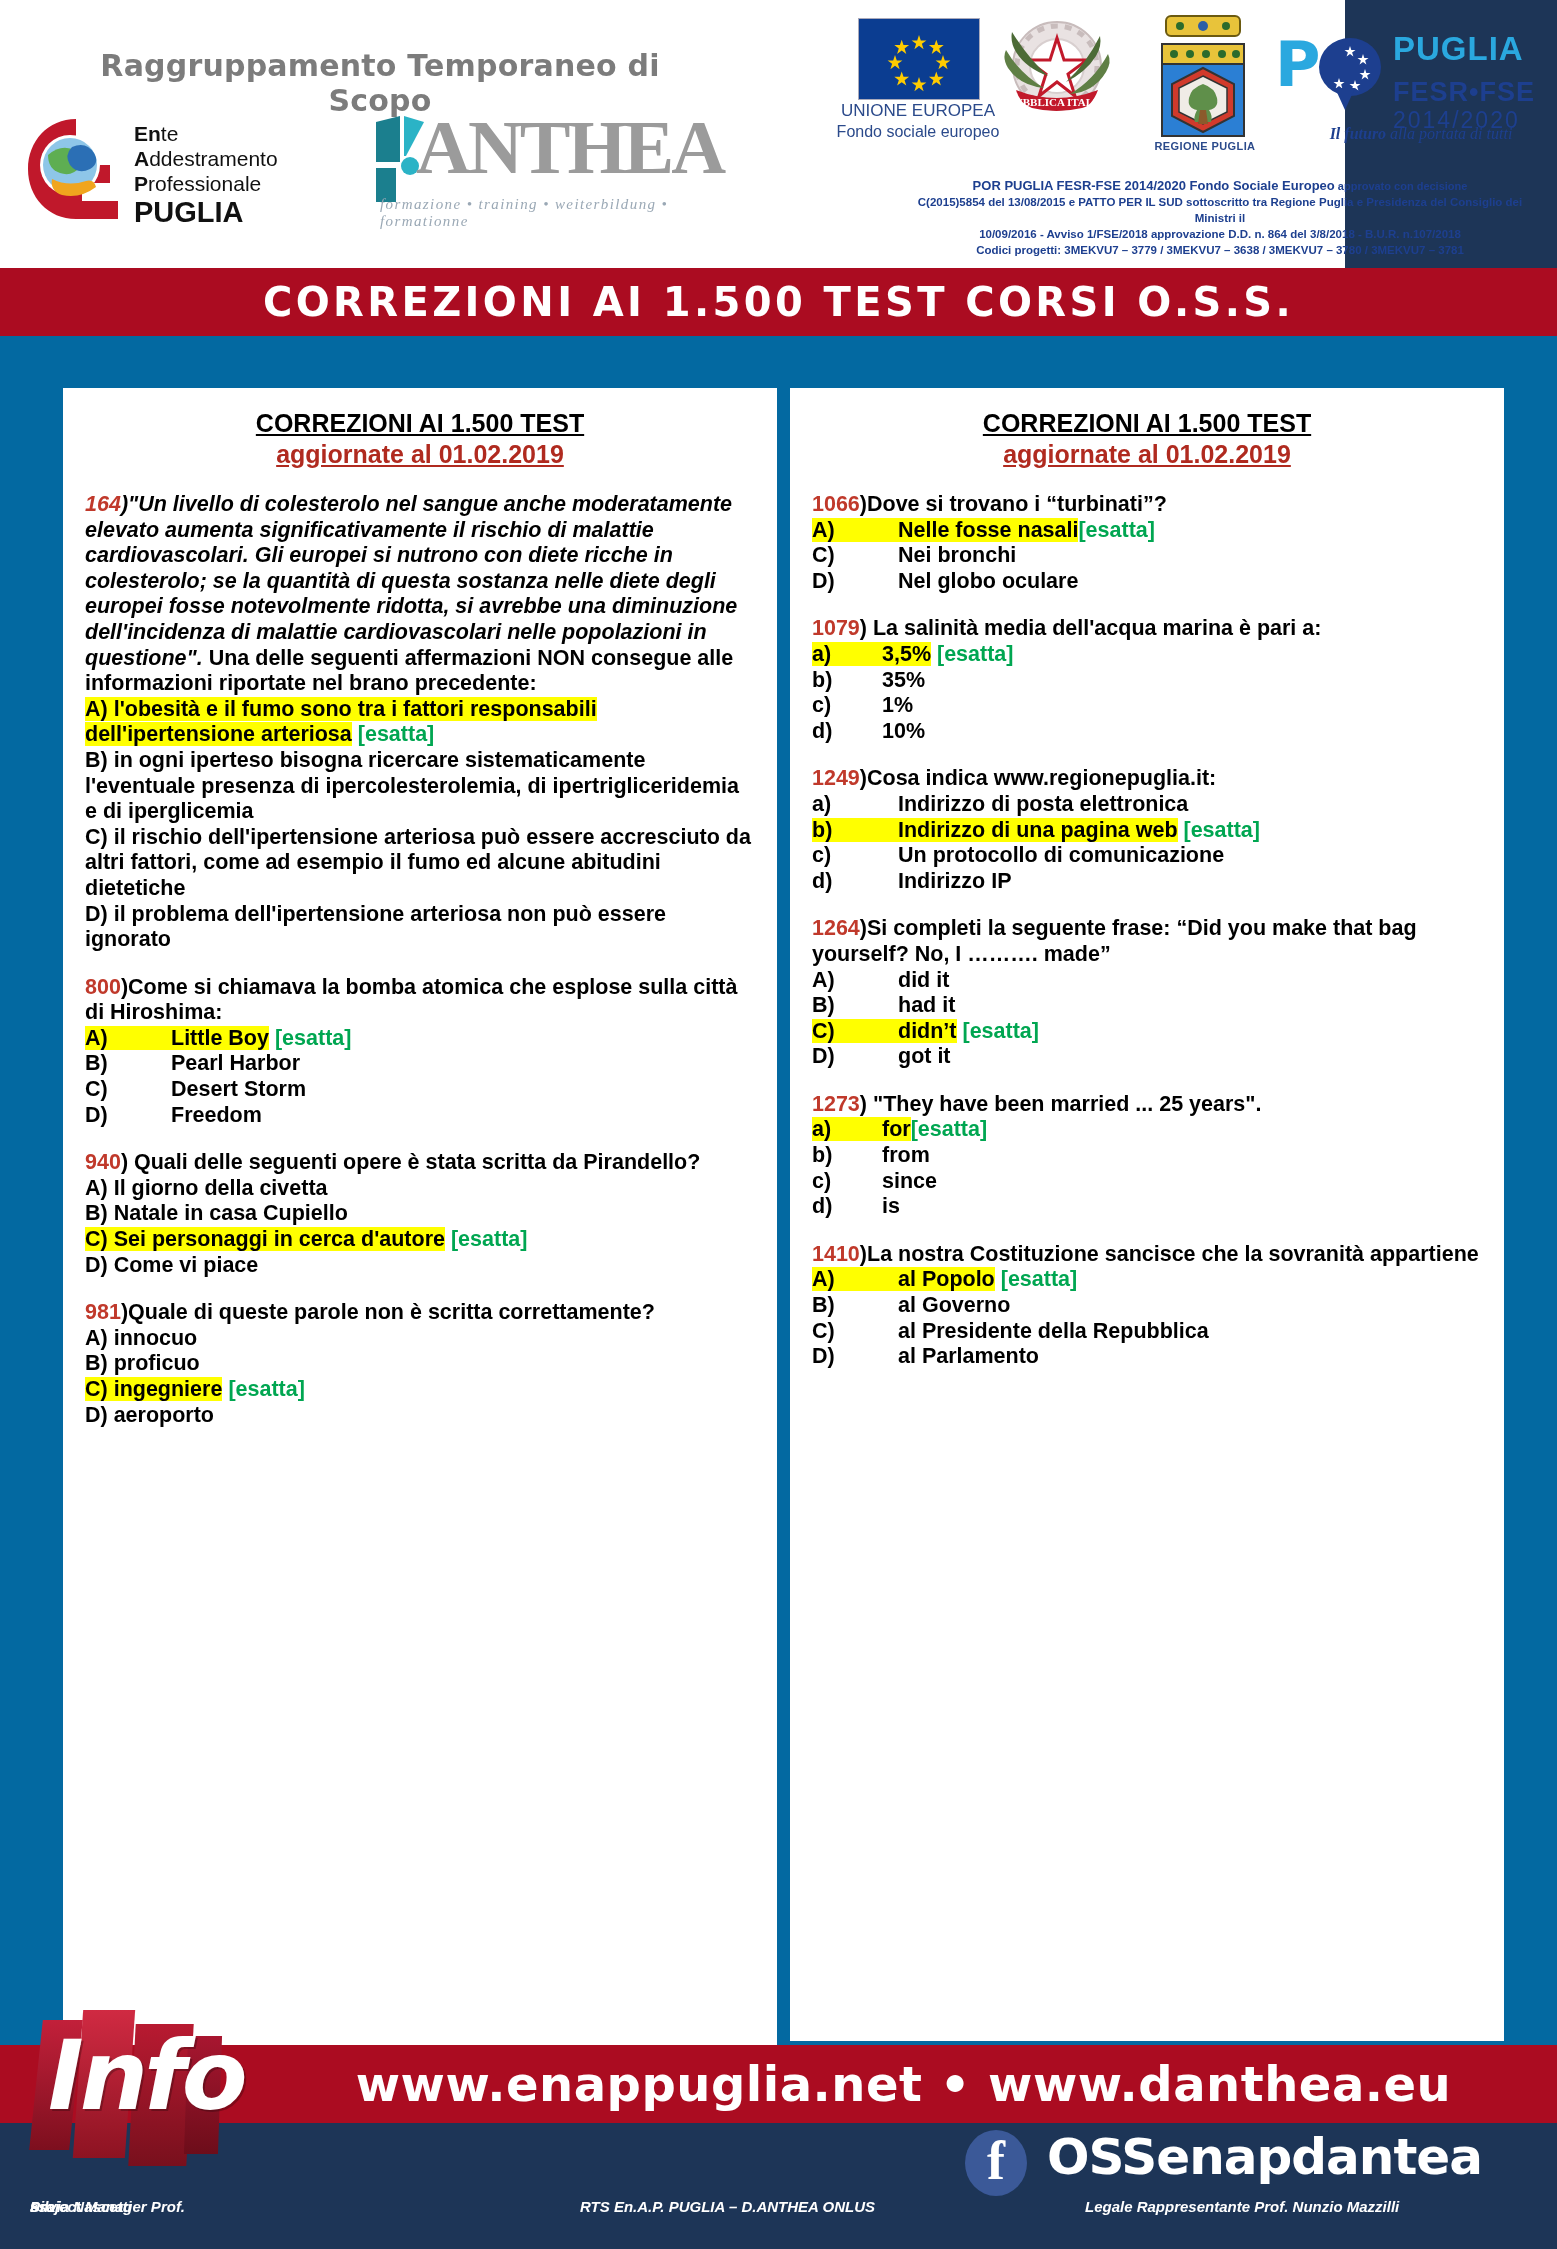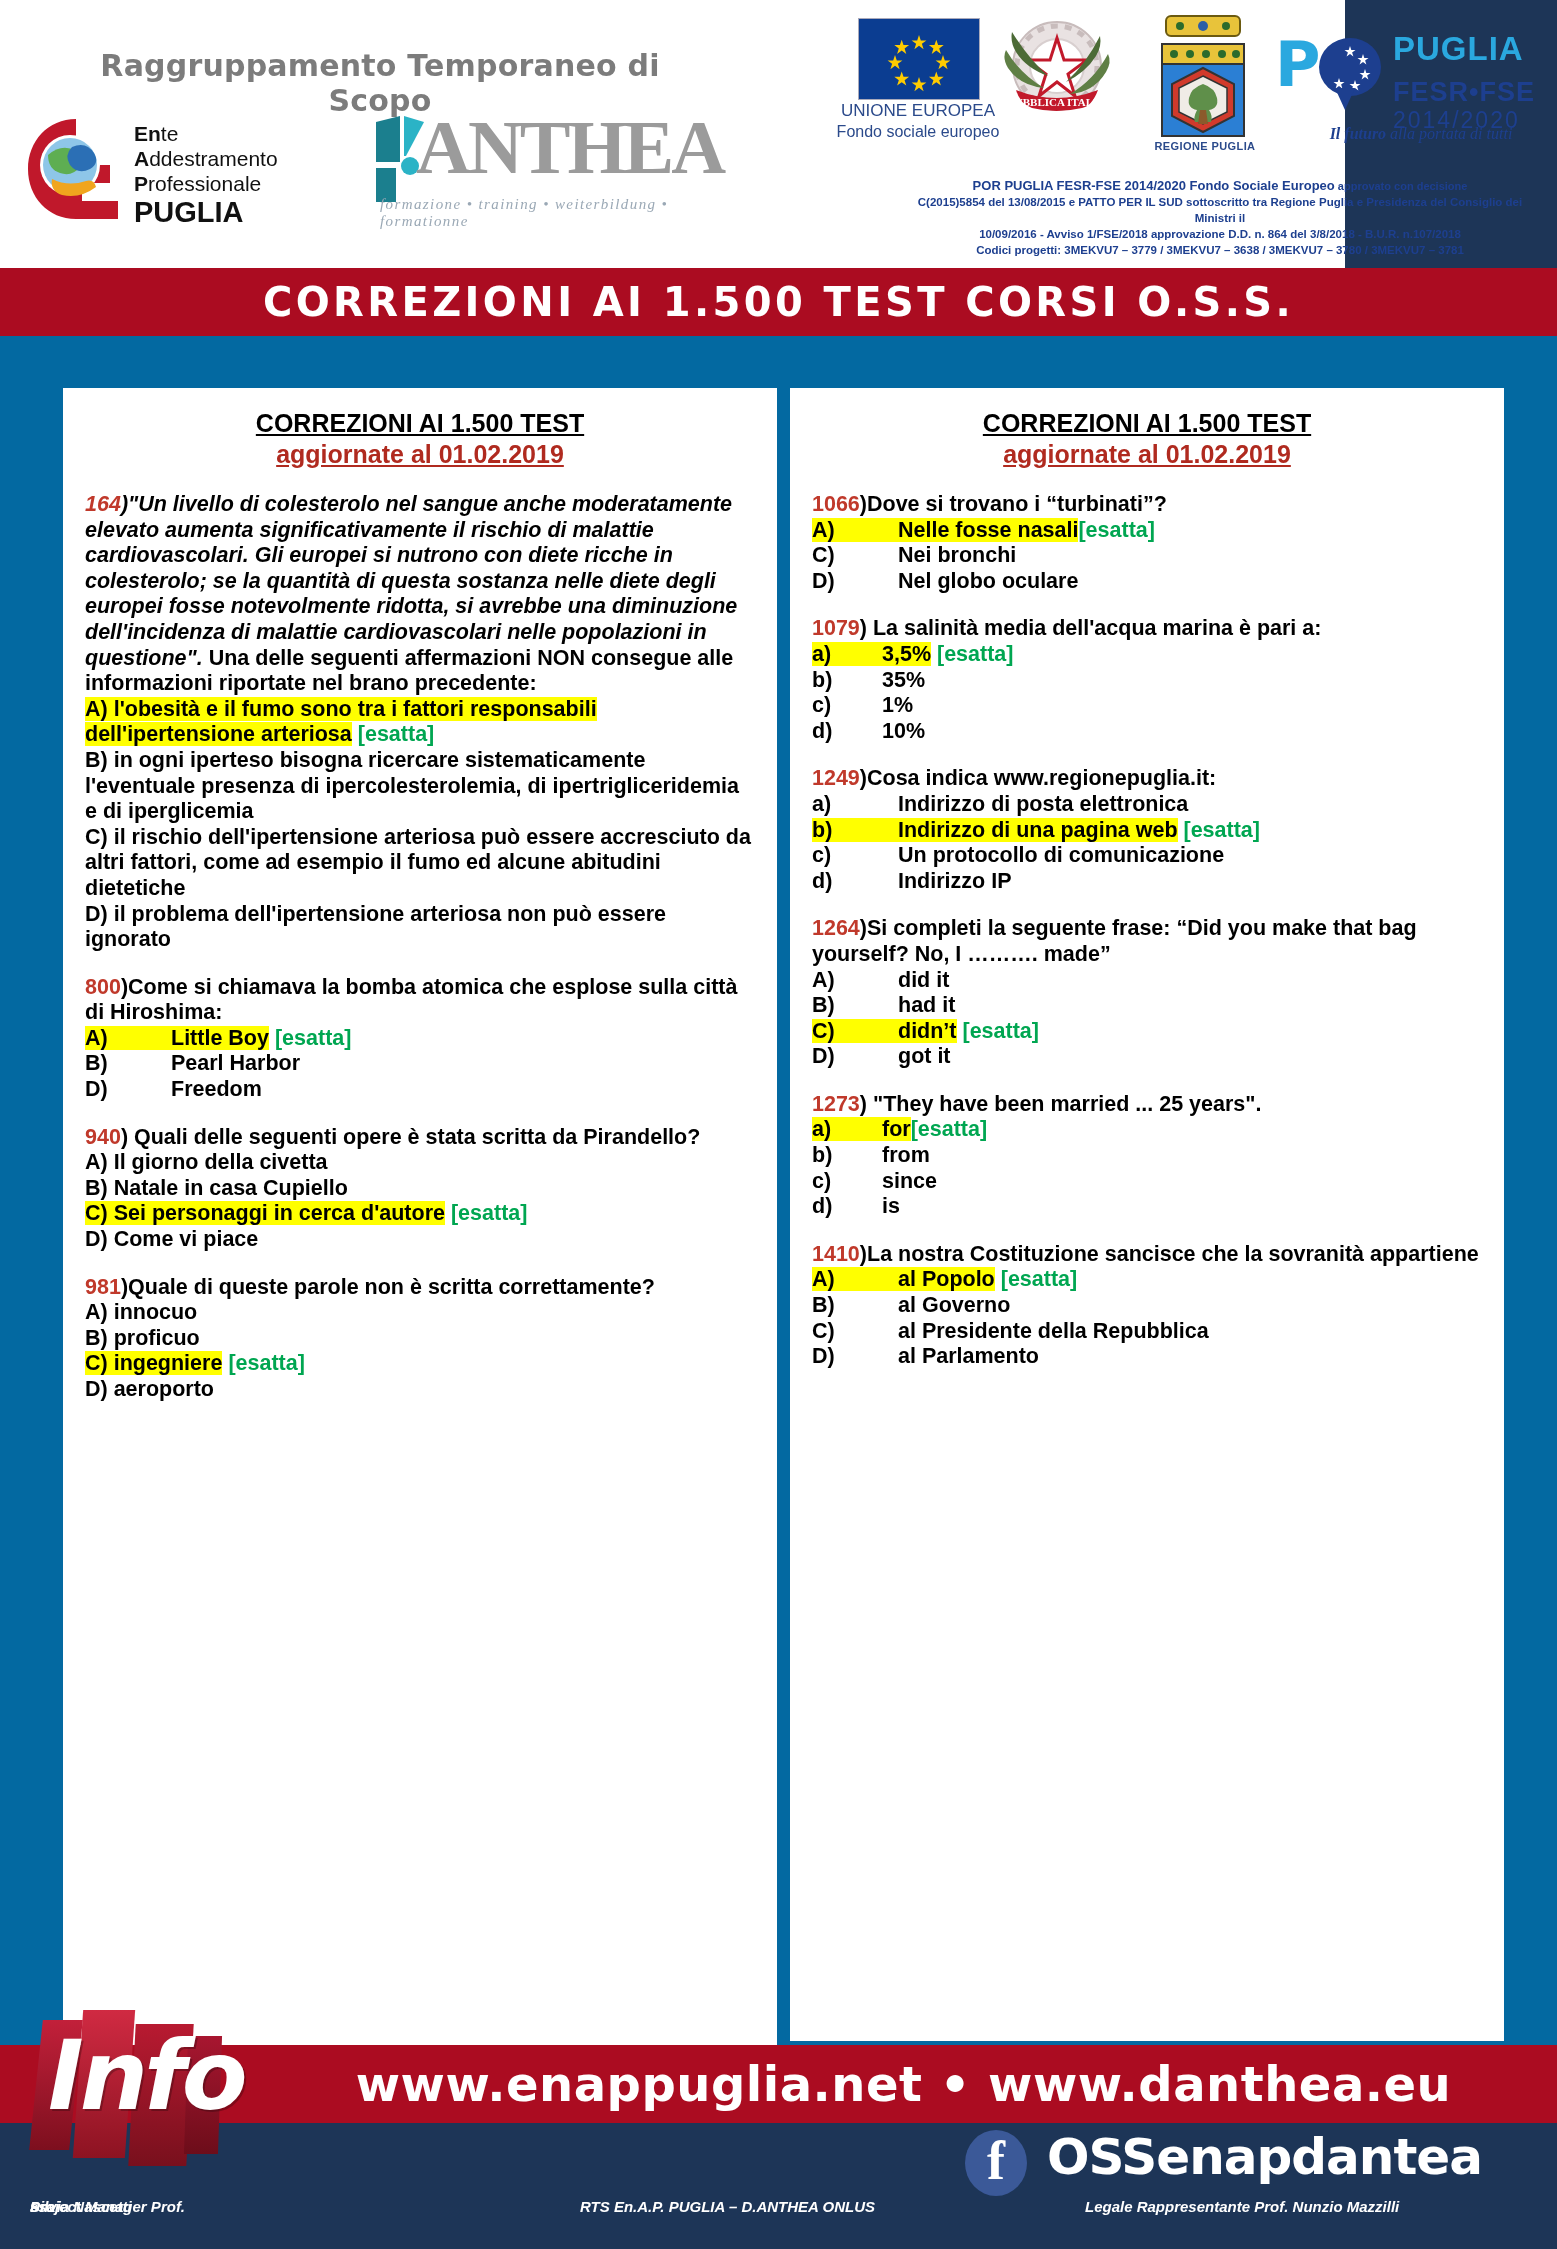--- a/index.html
+++ b/index.html
@@ -286,20 +286,21 @@
       <div class="ans"><span class="hl">A) l'obesità e il fumo sono tra i fattori responsabili dell'ipertensione arteriosa</span> <span class="ok">[esatta]</span></div>
       <div class="ans"><span>B) in ogni iperteso bisogna ricercare sistematicamente l'eventuale presenza di ipercolesterolemia, di ipertrigliceridemia e di iperglicemia</span></div>
       <div class="ans"><span>C) il rischio dell'ipertensione arteriosa può essere accresciuto da altri fattori, come ad esempio il fumo ed alcune abitudini dietetiche</span></div>
       <div class="ans"><span>D) il problema dell'ipertensione arteriosa non può essere ignorato</span></div>
     </div>
 
     <div class="qblock">
       <div class="q-lines"><span class="qnum">800</span><span>)Come si chiamava la bomba atomica che esplose sulla città di Hiroshima:</span></div>
       <div class="ans ans-row"><span class="hl"><span class="tabbed">A)</span><span>Little Boy</span></span> <span class="ok">[esatta]</span></div>
       <div class="ans ans-row"><span class="tabbed">B)</span><span>Pearl Harbor</span></div>
+      <div class="ans ans-row"><span class="tabbed">C)</span><span>Desert Storm</span></div>
       <div class="ans ans-row"><span class="tabbed">D)</span><span>Freedom</span></div>
     </div>
 
     <div class="qblock">
       <div class="q-lines"><span class="qnum">940</span><span>) Quali delle seguenti opere è stata scritta da Pirandello?</span></div>
       <div class="ans"><span>A) Il giorno della civetta</span></div>
       <div class="ans"><span>B)  Natale in casa Cupiello</span></div>
       <div class="ans"><span class="hl">C) Sei personaggi in cerca d'autore</span> <span class="ok">[esatta]</span></div>
       <div class="ans"><span>D) Come vi piace</span></div>
     </div>

